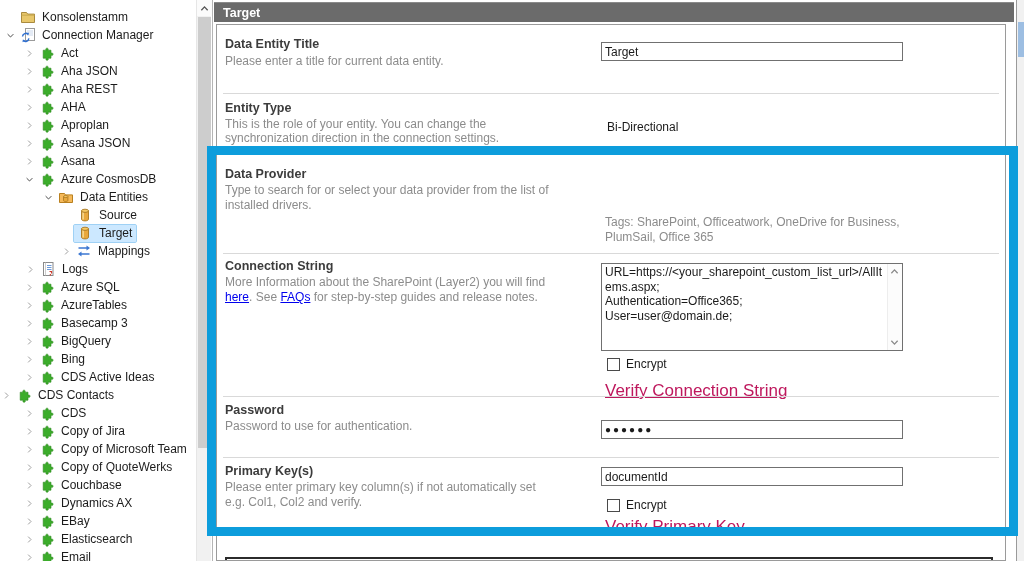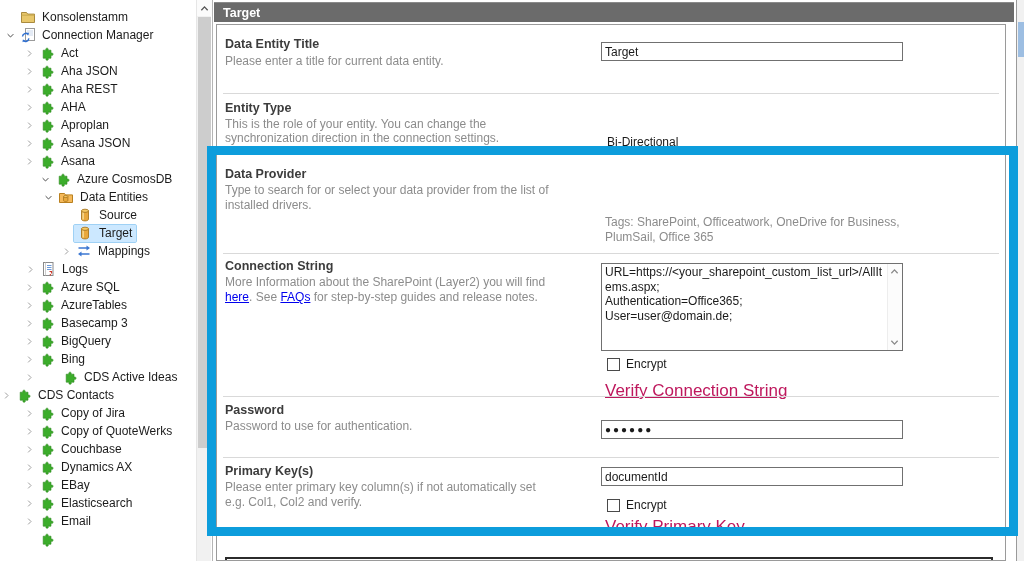--- a/index.html
+++ b/index.html
@@ -202,21 +202,21 @@
         </span>
         <span class="core">
           <span class="ticon">
             <svg viewBox="0 0 16 16">
               <path d="M4.2 5.2h2.9c-1.7-2.7 3.5-2.7 1.8 0h3.1v3.1c2.7-1.7 2.7 3.5 0 1.8v3.1H9c1.7 2.7-3.5 2.7-1.8 0h-3V5.2z" fill="#3CAD2B" stroke="#2E8A1F" stroke-width=".6"></path>
             </svg>
           </span>
           <span class="tlabel">Asana</span>
         </span>
       </div>
-      <div class="trow" style="padding-left: 39px;">
+      <div class="trow" style="padding-left: 23px;">
         <span class="exp">
           <svg viewBox="0 0 16 16">
             <path d="M3.8 6l4.2 4.2L12.2 6" fill="none" stroke="#454545" stroke-width="1.4"></path>
           </svg>
         </span>
         <span class="core">
           <span class="ticon">
             <svg viewBox="0 0 16 16">
               <path d="M4.2 5.2h2.9c-1.7-2.7 3.5-2.7 1.8 0h3.1v3.1c2.7-1.7 2.7 3.5 0 1.8v3.1H9c1.7 2.7-3.5 2.7-1.8 0h-3V5.2z" fill="#3CAD2B" stroke="#2E8A1F" stroke-width=".6"></path>
             </svg>
@@ -372,21 +372,21 @@
         </span>
         <span class="core">
           <span class="ticon">
             <svg viewBox="0 0 16 16">
               <path d="M4.2 5.2h2.9c-1.7-2.7 3.5-2.7 1.8 0h3.1v3.1c2.7-1.7 2.7 3.5 0 1.8v3.1H9c1.7 2.7-3.5 2.7-1.8 0h-3V5.2z" fill="#3CAD2B" stroke="#2E8A1F" stroke-width=".6"></path>
             </svg>
           </span>
           <span class="tlabel">Bing</span>
         </span>
       </div>
-      <div class="trow" style="padding-left: 23px; gap: 23px;">
+      <div class="trow" style="padding-left: 23px;">
         <span class="exp">
           <svg viewBox="0 0 16 16">
             <path d="M6 3.8l4.2 4.2L6 12.2" fill="none" stroke="#9b9b9b" stroke-width="1.4"></path>
           </svg>
         </span>
         <span class="core">
           <span class="ticon">
             <svg viewBox="0 0 16 16">
               <path d="M4.2 5.2h2.9c-1.7-2.7 3.5-2.7 1.8 0h3.1v3.1c2.7-1.7 2.7 3.5 0 1.8v3.1H9c1.7 2.7-3.5 2.7-1.8 0h-3V5.2z" fill="#3CAD2B" stroke="#2E8A1F" stroke-width=".6"></path>
             </svg>
@@ -414,21 +414,51 @@
           <svg viewBox="0 0 16 16">
             <path d="M6 3.8l4.2 4.2L6 12.2" fill="none" stroke="#9b9b9b" stroke-width="1.4"></path>
           </svg>
         </span>
         <span class="core">
           <span class="ticon">
             <svg viewBox="0 0 16 16">
               <path d="M4.2 5.2h2.9c-1.7-2.7 3.5-2.7 1.8 0h3.1v3.1c2.7-1.7 2.7 3.5 0 1.8v3.1H9c1.7 2.7-3.5 2.7-1.8 0h-3V5.2z" fill="#3CAD2B" stroke="#2E8A1F" stroke-width=".6"></path>
             </svg>
           </span>
+          <span class="tlabel">CDS</span>
+        </span>
+      </div>
+      <div class="trow" style="padding-left: 23px;">
+        <span class="exp">
+          <svg viewBox="0 0 16 16">
+            <path d="M6 3.8l4.2 4.2L6 12.2" fill="none" stroke="#9b9b9b" stroke-width="1.4"></path>
+          </svg>
+        </span>
+        <span class="core">
+          <span class="ticon">
+            <svg viewBox="0 0 16 16">
+              <path d="M4.2 5.2h2.9c-1.7-2.7 3.5-2.7 1.8 0h3.1v3.1c2.7-1.7 2.7 3.5 0 1.8v3.1H9c1.7 2.7-3.5 2.7-1.8 0h-3V5.2z" fill="#3CAD2B" stroke="#2E8A1F" stroke-width=".6"></path>
+            </svg>
+          </span>
           <span class="tlabel">Copy of Jira</span>
+        </span>
+      </div>
+      <div class="trow" style="padding-left: 23px;">
+        <span class="exp">
+          <svg viewBox="0 0 16 16">
+            <path d="M6 3.8l4.2 4.2L6 12.2" fill="none" stroke="#9b9b9b" stroke-width="1.4"></path>
+          </svg>
+        </span>
+        <span class="core">
+          <span class="ticon">
+            <svg viewBox="0 0 16 16">
+              <path d="M4.2 5.2h2.9c-1.7-2.7 3.5-2.7 1.8 0h3.1v3.1c2.7-1.7 2.7 3.5 0 1.8v3.1H9c1.7 2.7-3.5 2.7-1.8 0h-3V5.2z" fill="#3CAD2B" stroke="#2E8A1F" stroke-width=".6"></path>
+            </svg>
+          </span>
+          <span class="tlabel">Copy of Microsoft Team</span>
         </span>
       </div>
       <div class="trow" style="padding-left: 23px;">
         <span class="exp">
           <svg viewBox="0 0 16 16">
             <path d="M6 3.8l4.2 4.2L6 12.2" fill="none" stroke="#9b9b9b" stroke-width="1.4"></path>
           </svg>
         </span>
         <span class="core">
           <span class="ticon">
@@ -544,21 +574,21 @@
     </div>
     <div class="content">
 
       <div class="ltitle" style="top:12px">Data Entity Title</div>
       <div class="ldesc" style="top:29px">Please enter a title for current data entity.</div>
       <input class="tinput" style="top: 17px;" value="Target">
       <div class="sep" style="top:68px"></div>
 
       <div class="ltitle" style="top:76px">Entity Type</div>
       <div class="ldesc" style="top:92px;line-height:14px">This is the role of your entity. You can change the synchronization direction in the connection settings.</div>
-      <div class="value-text" style="top:110px">Bi-Directional</div>
+      <div class="value-text" style="top:95px">Bi-Directional</div>
 
       <div class="ltitle" style="top:142px">Data Provider</div>
       <div class="ldesc" style="top:158px">Type to search for or select your data provider from the list of installed drivers.</div>
       <div class="tags" style="top:190px">Tags: SharePoint, Officeatwork, OneDrive for Business, PlumSail, Office 365</div>
       <div class="sep" style="top:228px"></div>
 
       <div class="ltitle" style="top:234px">Connection String</div>
       <div class="ldesc" style="top:250px">
         <span>More Information about the SharePoint (Layer2) you will find </span><a>here</a><span>. See </span><a>FAQs</a><span> for step-by-step guides and release notes.</span>
       </div>

